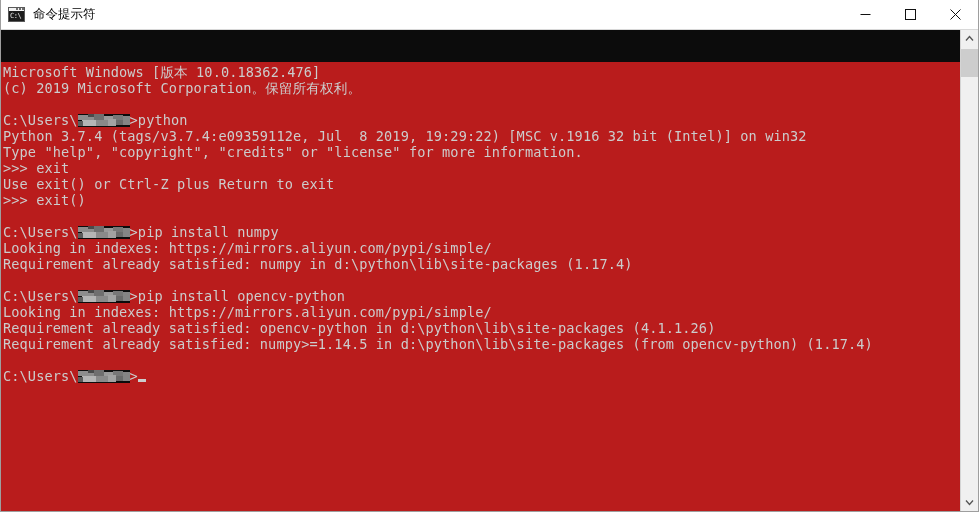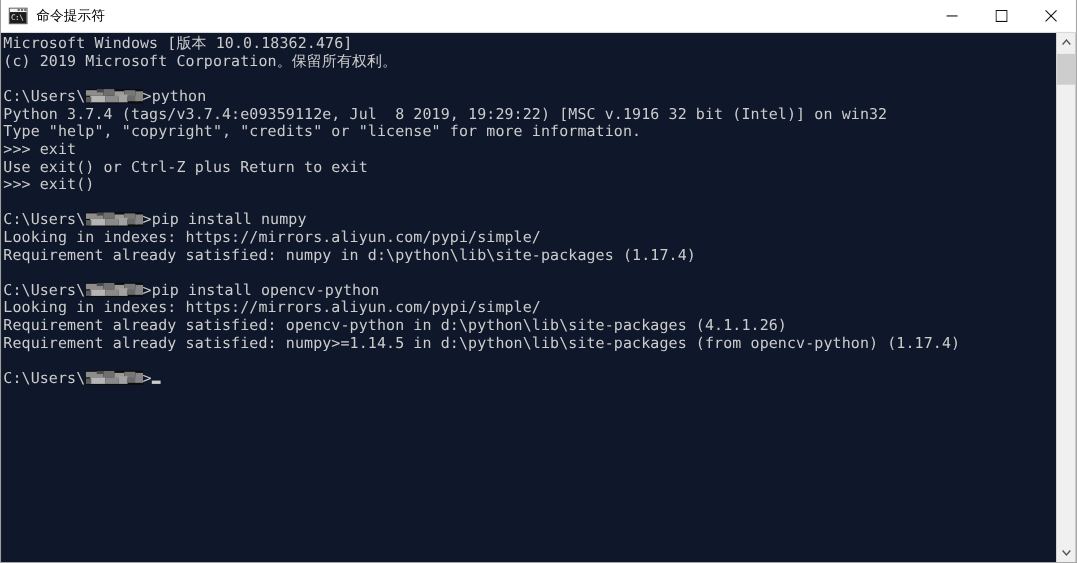--- a/index.html
+++ b/index.html
@@ -125,29 +125,30 @@
   
   .console-area {
     flex: 1 1 auto;
     display: flex;
     background: #0c0c0c;
     position: relative;
     overflow: hidden;
   }
   .console {
     flex: 1 1 auto;
-    background: #0f172a;
+    background: #b91c1c;
     color: #cccccc;
     font-family: "DejaVu Sans Mono", monospace;
     font-size: 13.6px;
     line-height: 16px;
     padding: 2px 0 0 2px;
     white-space: pre;
     overflow: hidden;
     letter-spacing: 0.1px;
+    margin-top: 32px;
   }
   .line {
     height: 16px;
     white-space: pre;
     display: block;
   }
   .line.blank { color: transparent; }
 
   
   .redact {

